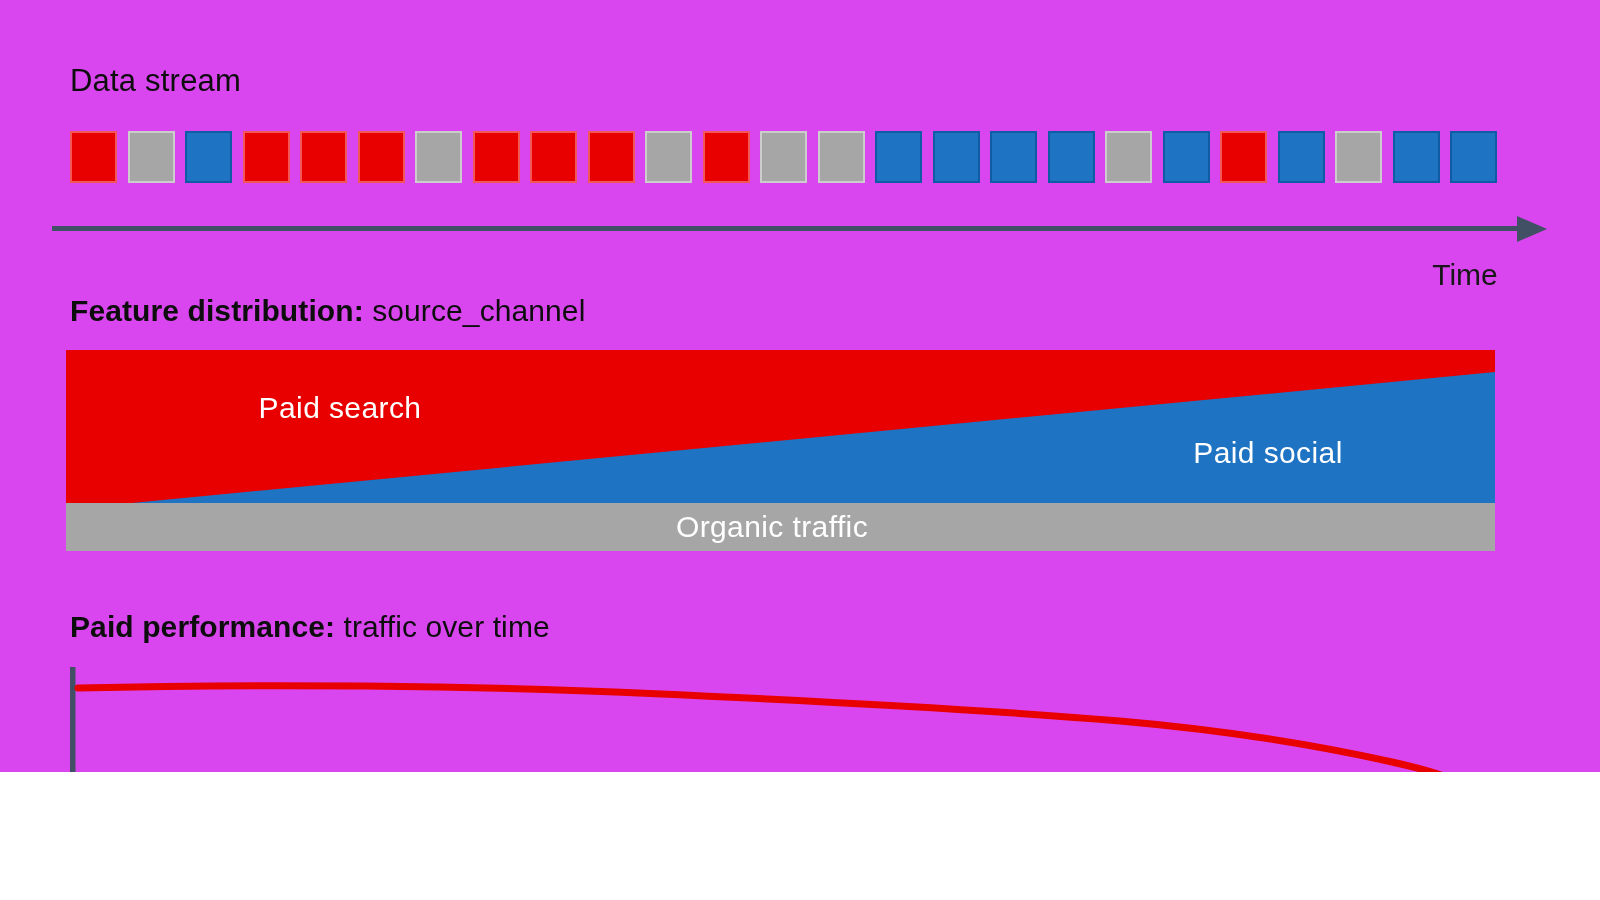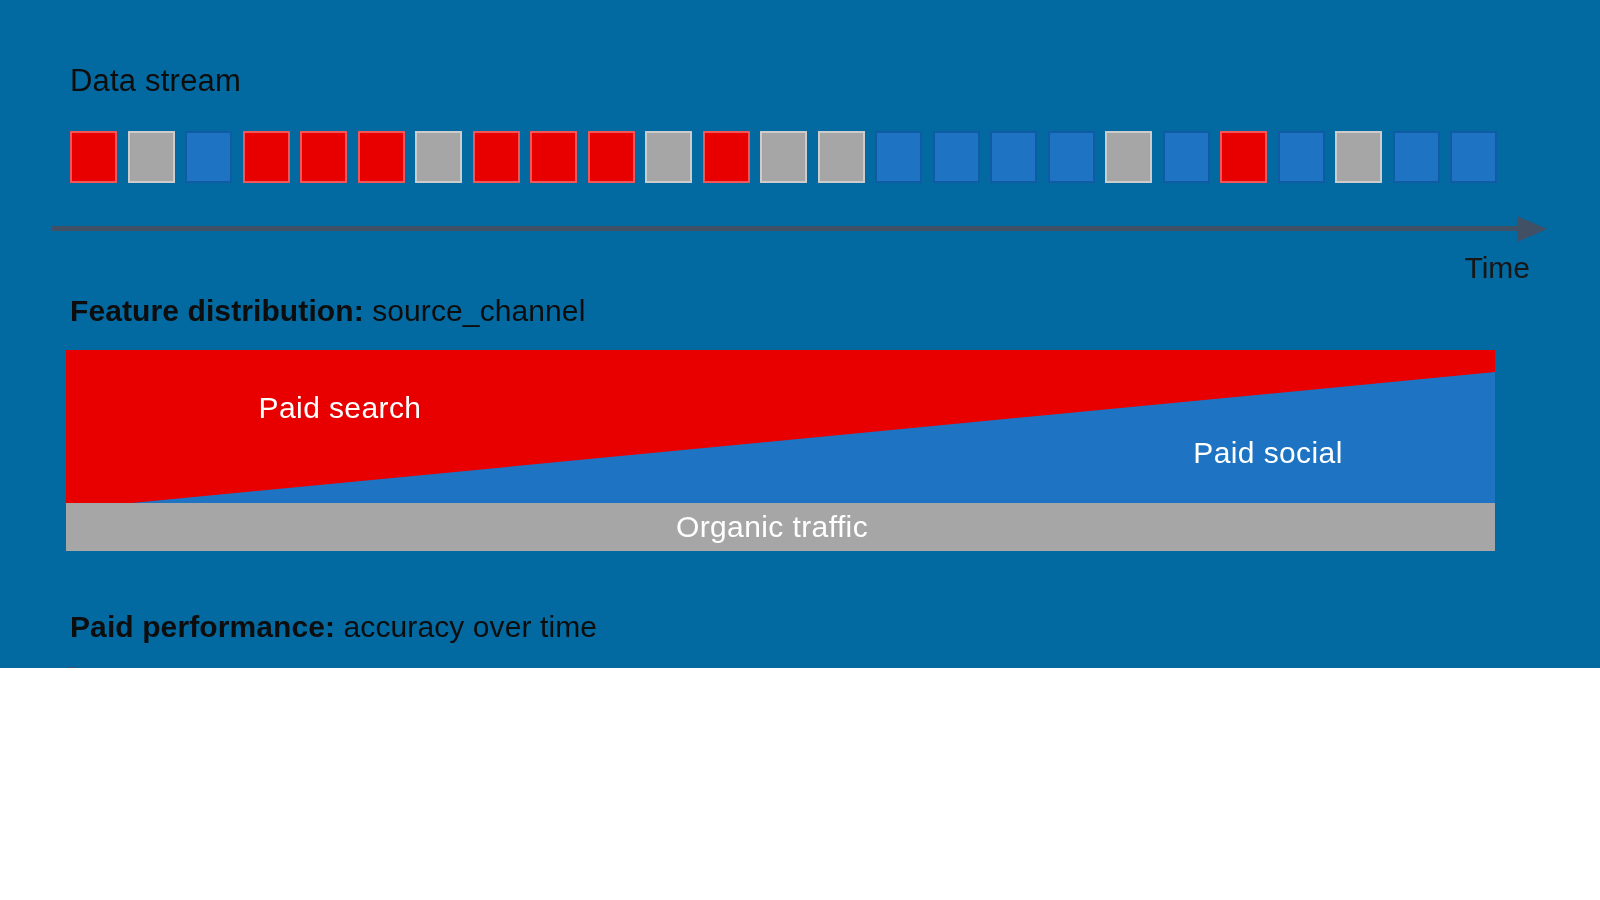--- a/index.html
+++ b/index.html
@@ -1,17 +1,17 @@
 <!DOCTYPE html>
 <html style="--c-red: #e80000; --c-blue: #1e73c3; --c-gray: #a6a6a6; --c-axis: #415064; --c-label: #ffffff;"><head>
 <meta charset="utf-8">
 <style>
   html,body{margin:0;padding:0;background:#fff;}
   .slide{
-    position:relative;width:1600px;height:668px;background:#0369a1;overflow:hidden;
+    position:relative;width:1600px;height:772px;background:#d946ef;overflow:hidden;
     font-family:"Liberation Sans","DejaVu Sans",sans-serif;color:#0d0d0d;
   }
   .abs{position:absolute;}
 
   
   .h-title{left:70px;top:62px;font-size:31px;font-weight:400;letter-spacing:.2px;line-height:38px;}
   .h-section{font-size:30px;font-weight:400;letter-spacing:.1px;line-height:36px;}
   .h-section .hb{font-weight:700;}
   .h-feature{left:70px;top:293px;}
   .h-model{left:70px;top:609px;}
@@ -20,21 +20,21 @@
   .stream{left:70px;top:131px;display:flex;gap:10.5px;}
   .sq{width:47px;height:52px;flex:0 0 auto;}
   .sq-red{background:var(--c-red);box-shadow:inset 0 0 0 2px rgba(255,190,190,.45);}
   .sq-gray{background:var(--c-gray);box-shadow:inset 0 0 0 2px rgba(235,235,235,.55);}
   .sq-blue{background:var(--c-blue);box-shadow:inset 0 0 0 2px rgba(12,84,154,.75);}
 
   
   .axis-line{left:52px;top:226px;width:1466px;height:5px;background:var(--c-axis);}
   .axis-head{left:1517px;top:215.5px;width:0;height:0;
     border-left:30px solid var(--c-axis);border-top:13px solid transparent;border-bottom:13px solid transparent;}
-  .time-label{left:1400px;top:251px;width:130px;text-align:right;font-size:30px;color:#171717;}
+  .time-label{left:1400px;top:258px;width:130px;text-align:center;font-size:30px;color:#171717;}
 
   
   .band{left:66px;top:350px;width:1429px;height:201px;}
   .band svg{display:block;}
   .band-label{position:absolute;transform:translate(-50%,-50%);color:var(--c-label);
     font-size:30px;font-weight:400;letter-spacing:.4px;white-space:nowrap;}
   .lbl-paid-search{left:274px;top:58px;}
   .lbl-paid-social{left:1202px;top:103px;}
   .lbl-organic{left:706px;top:177px;}
 
@@ -94,21 +94,21 @@
       <polygon points="66,153 1429,22 1429,153" style="fill:var(--c-blue)"></polygon>
       <rect x="0" y="153" width="1429" height="48" style="fill:var(--c-gray)"></rect>
     </svg>
     <div class="band-label lbl-paid-search">Paid search</div>
     <div class="band-label lbl-paid-social">Paid social</div>
     <div class="band-label lbl-organic">Organic traffic</div>
   </div>
 
   <div class="abs h-section h-model">
     <span class="hb">Paid performance:</span>
-    <span>accuracy over time</span>
+    <span>traffic over time</span>
   </div>
 
   <svg class="abs perf" width="1430" height="185" viewBox="60 655 1430 185">
     <rect x="70" y="667" width="5.5" height="165" style="fill:var(--c-axis)"></rect>
     <rect x="68" y="827" width="1409" height="5.5" style="fill:var(--c-axis)"></rect>
     <path d="M 78 688
              C 260 683.5, 470 685.5, 650 693.5
              C 830 701.5, 990 710, 1120 721
              C 1235 731, 1325 747, 1392 762
              C 1428 770, 1451 777, 1459 783.5" fill="none" style="stroke:var(--c-red)" stroke-width="7" stroke-linecap="round"></path>

